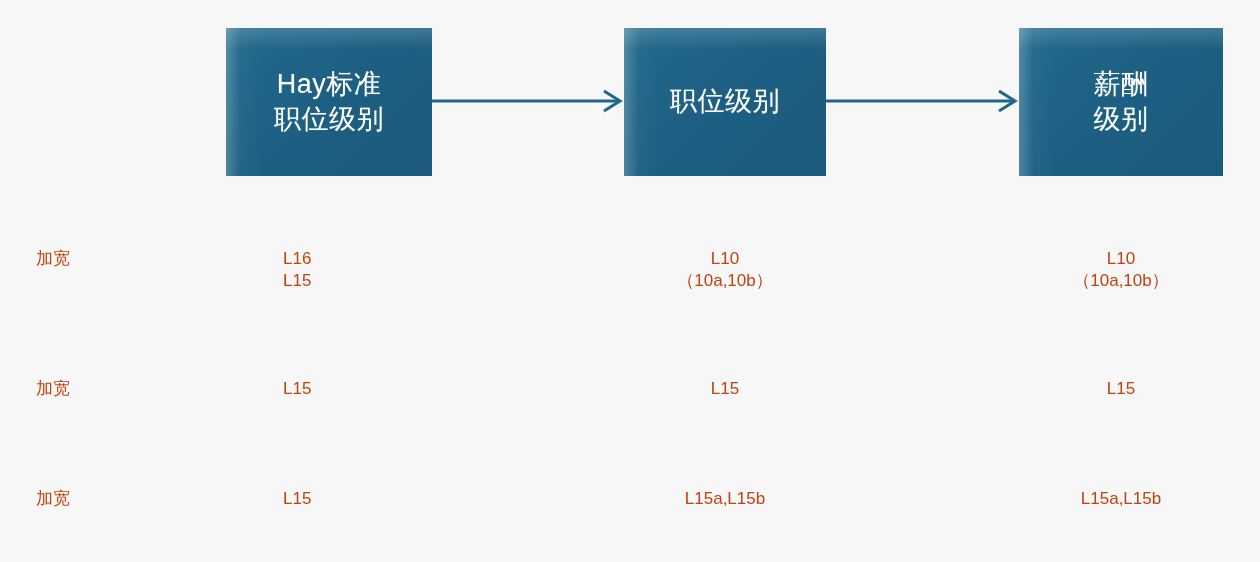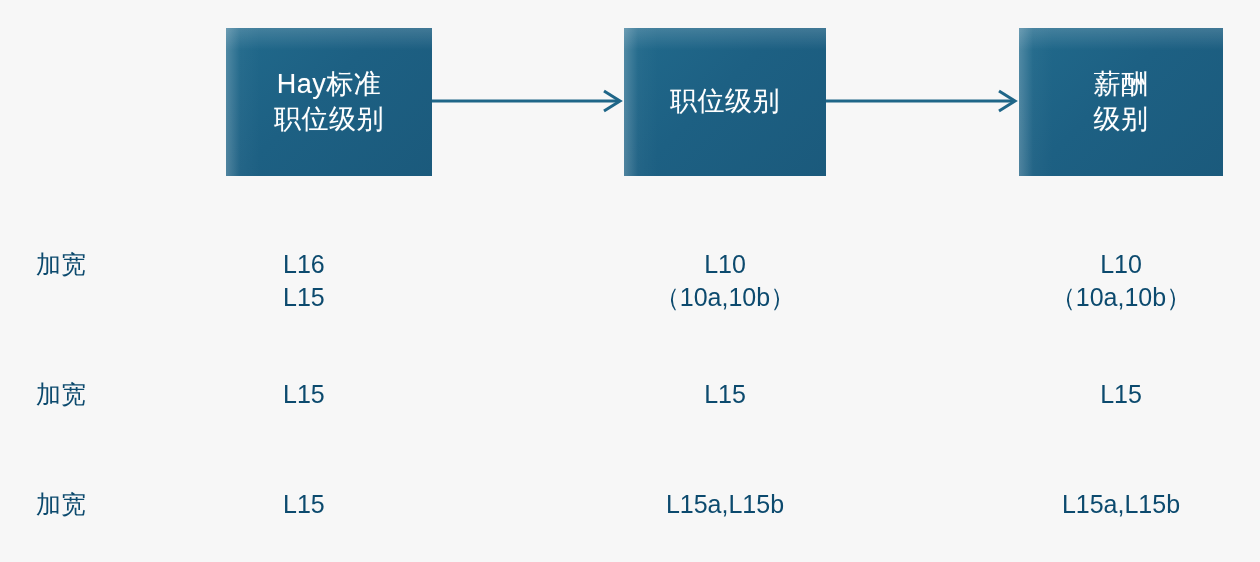--- a/index.html
+++ b/index.html
@@ -73,22 +73,22 @@
     width: 1260px;
     height: 70px;
   }
   #row-0 { top: 248px; }
   #row-1 { top: 378px; }
   #row-2 { top: 488px; }
 
   .cell {
     position: absolute;
     top: 0;
-    color: #0c4a6e;
-    font-size: 25px;
+    color: #c2410c;
+    font-size: 17px;
     line-height: 1.30;
     white-space: nowrap;
     user-select: none;
   }
   .cell .line { display: block; }
 
   
   .cell.col-label  { left: 36px;  text-align: left; }
   
   .cell.col-hay    { left: 283px; text-align: center; }

